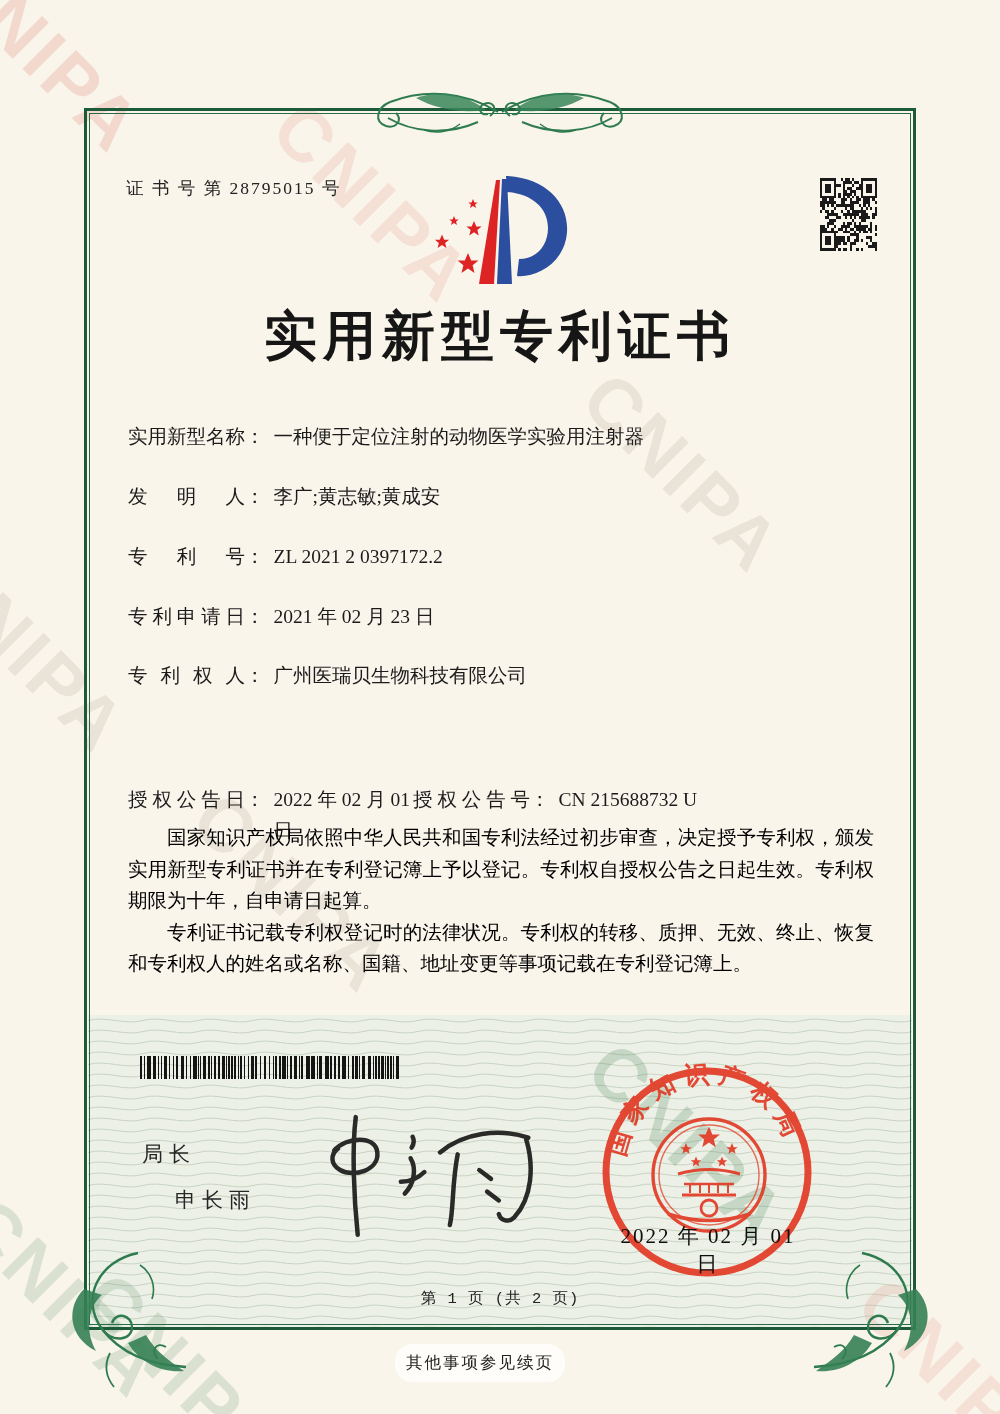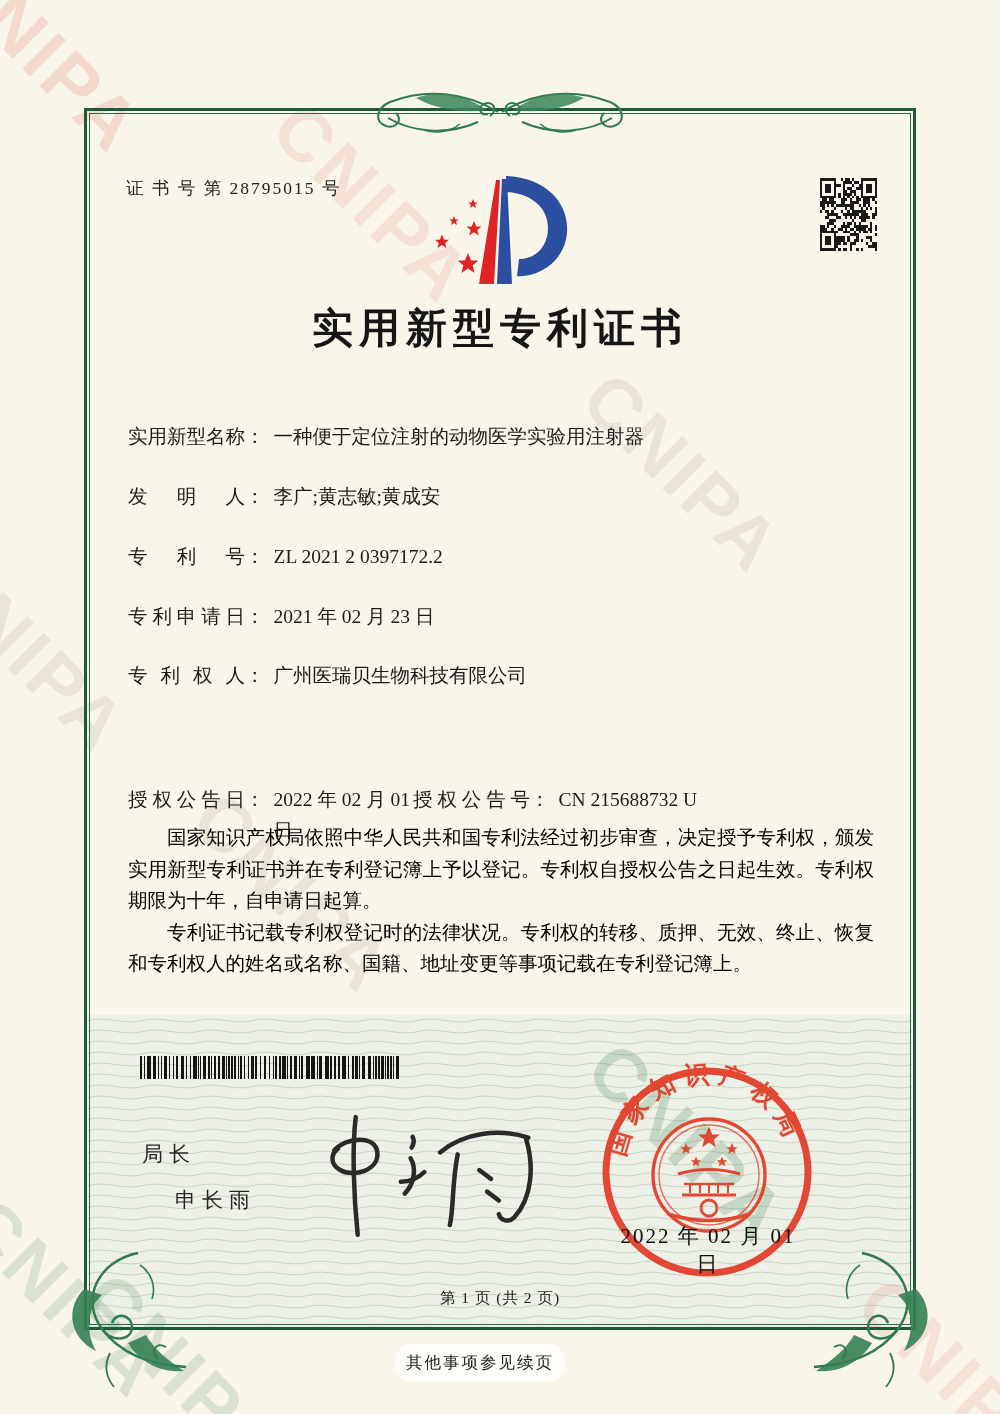--- a/index.html
+++ b/index.html
@@ -16,21 +16,21 @@
   
   .guilloche{position:absolute;left:88px;top:1015px;width:824px;height:313px;z-index:1;}
   
   .frame{position:absolute;left:84px;top:108px;width:826px;height:1216px;border:3px solid #1c5a3a;z-index:3;pointer-events:none;}
   .frame-inner{position:absolute;inset:2px;border:1px solid #2a6b47;}
   .orn{position:absolute;z-index:3;pointer-events:none;}
   
   .cert-no{position:absolute;left:126px;top:176px;font-size:17.5px;letter-spacing:2px;color:#222;z-index:4;}
   .logo{position:absolute;left:395px;top:166px;z-index:4;}
   .qr{position:absolute;left:820px;top:178px;z-index:4;}
-  .title{position:absolute;left:84px;top:301px;width:832px;text-align:center;font-size:41px;font-weight:700;
+  .title{position:absolute;left:84px;top:301px;width:832px;text-align:center;font-size:53px;font-weight:700;
          letter-spacing:6px;color:#161616;z-index:4;}
   
   .row{position:absolute;left:128px;width:748px;font-size:19.5px;line-height:31px;z-index:4;}
   .flabel{display:inline-block;width:117px;text-align:justify;text-align-last:justify;vertical-align:top;}
   .fcolon{vertical-align:top;}
   .fvalue{display:inline-block;width:592px;vertical-align:top;margin-left:9px;}
   .pair2{position:absolute;left:285px;top:0;}
   .pair2 .fvalue{width:auto;}
   
   .bodytext{position:absolute;left:128px;top:822px;width:746px;font-size:19.5px;line-height:31.5px;
@@ -40,21 +40,21 @@
   .barcode{position:absolute;left:140px;top:1056px;z-index:4;}
   .director-title{position:absolute;left:142px;top:1140px;font:400 21px "Liberation Sans",sans-serif;
                   letter-spacing:6px;color:#262626;z-index:4;}
   .director-name{position:absolute;left:142px;top:1186px;font:400 21px "Liberation Sans",sans-serif;
                  letter-spacing:6px;color:#262626;z-index:4;margin-left:33px;}
   .signature{position:absolute;left:295px;top:1098px;z-index:4;}
   .seal{position:absolute;left:598px;top:1062px;z-index:5;}
   .seal-date{position:absolute;left:608px;top:1222px;width:200px;text-align:center;font-size:21px;
              letter-spacing:2px;color:#0d0d0d;z-index:6;}
   .page-num{position:absolute;left:84px;top:1288px;width:832px;text-align:center;font-size:15.5px;
-            letter-spacing:1px;color:#222;z-index:4;}
+            letter-spacing:1px;color:#222;z-index:4;font-family:Liberation Mono, monospace;}
   .footer-note{position:absolute;left:395px;top:1344px;width:170px;height:38px;line-height:38px;
                background:#fefdf9;text-align:center;font-size:16.5px;letter-spacing:2px;color:#222;z-index:4;border-radius:17px;}
 </style>
 </head>
 <body>
 
 <div class="page">
 
   <svg width="0" height="0" style="position:absolute">
     <defs>

